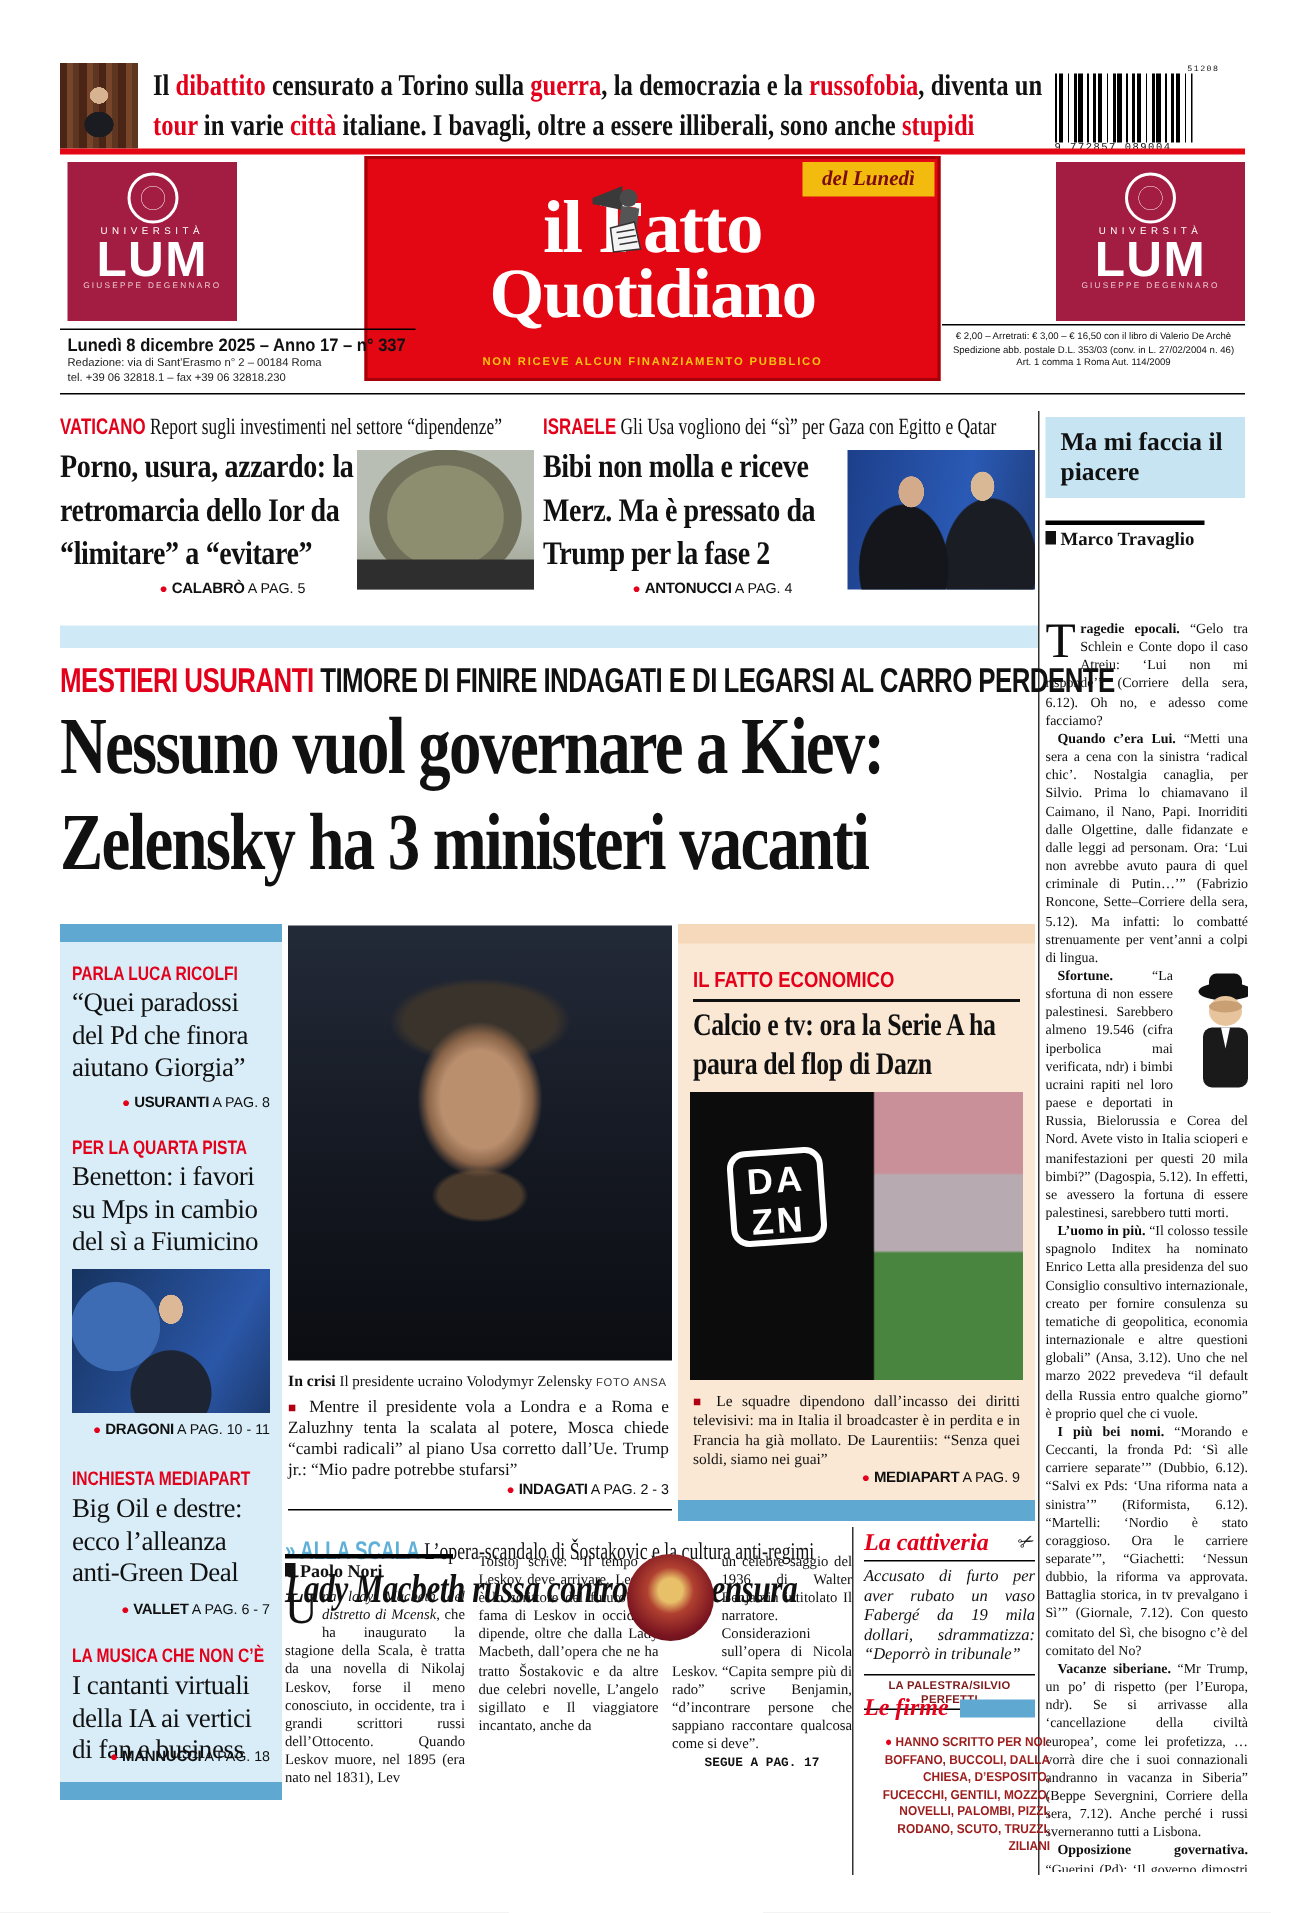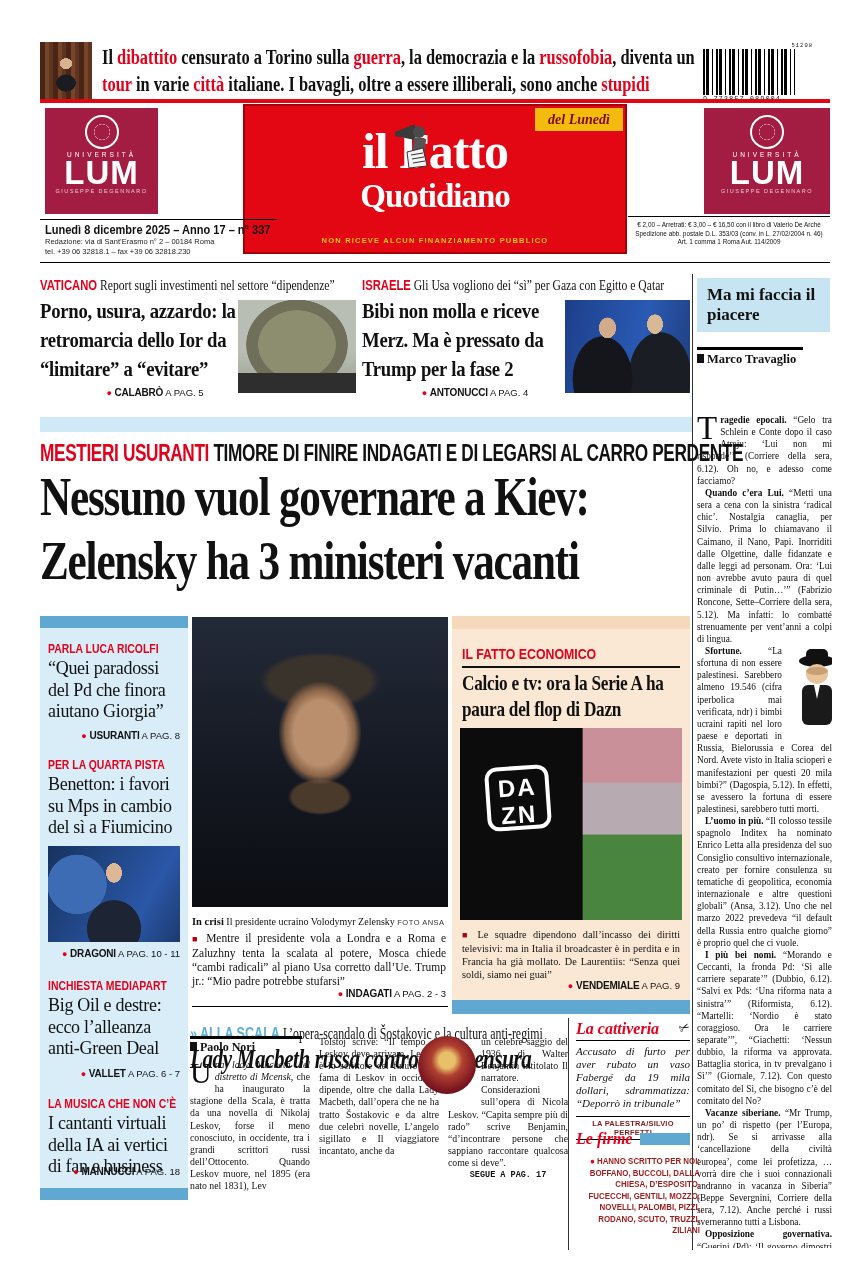--- a/index.html
+++ b/index.html
@@ -23,21 +23,21 @@
   .lum{background:#a31d42;color:#fff;text-align:center;}
   .lum-seal{width:30px;height:30px;border:2px solid #fff;border-radius:50%;margin:7px auto 2px;
             background:radial-gradient(circle,#a31d42 35%,rgba(255,255,255,.5) 36% 38%,#a31d42 39%);}
   .lum-univ{font-size:6.5px;letter-spacing:3px;}
   .lum-name{font-size:33px;font-weight:bold;line-height:30px;letter-spacing:1px;}
   .lum-sub{font-size:5.5px;letter-spacing:1.5px;color:#e9c8d2;}
   .masthead{background:#e30613;border:2px solid #a50008;box-sizing:border-box;}
   .mh-badge{position:absolute;top:2px;right:2px;width:88px;height:23px;background:#f2bb0d;
             color:#7a0b10;font-style:italic;font-weight:bold;font-size:14px;text-align:center;line-height:23px;}
   .mh-line1{font-weight:bold;color:#fff;font-size:50px;line-height:46px;letter-spacing:-1px;}
-  .mh-line2{font-weight:bold;color:#fff;font-size:33px;line-height:44px;letter-spacing:-1px;}
+  .mh-line2{font-weight:bold;color:#fff;font-size:47px;line-height:44px;letter-spacing:-1px;}
   .mh-tag{font-size:7.5px;font-weight:bold;color:#f6c40e;letter-spacing:1.2px;}
   .dl-date{font-weight:bold;font-size:12px;width:250px;transform:scaleX(.92);white-space:nowrap;}
   .dl-small{font-size:7.5px;line-height:9.5px;color:#222;}
   .price{font-size:6.4px;line-height:8.6px;color:#111;text-align:center;}
   .hairline{background:#000;}
   
   .st-kicker{font-size:15px;white-space:nowrap;transform:scaleX(.75);}
   .st-kicker .lab{font-family:"Liberation Sans",sans-serif;font-weight:bold;color:#e3001b;}
   .st-kicker .rest{font-size:15.5px;}
   .st-head{font-weight:bold;font-size:22px;line-height:29px;width:252px;transform:scaleX(.85);letter-spacing:-.3px;}
@@ -286,21 +286,21 @@
   <div class="abs ph ph-dazn" style="left:460px;top:728px;width:222px;height:192px;">
     <div class="dazn-logo">
       <div>DA</div>
       <div>ZN</div>
     </div>
   </div>
   <div class="abs econ-sum" style="left:462px;top:928px;width:218px;">
     <span class="sq">■</span><span> Le squadre dipendono dall’incasso dei diritti televisivi: ma in Italia il broadcaster è in perdita e in Francia ha già mollato. De Laurentiis: “Senza quei soldi, siamo nei guai”</span>
   </div>
   <div class="abs byline" style="left:462px;top:980px;width:218px;text-align:right;">
-    <span class="dot">●</span> <b>VENDEMIALE</b><span> A PAG. 9</span>
+    <span class="dot">●</span> <b>MEDIAPART</b><span> A PAG. 9</span>
   </div>
   <div class="abs bluebar" style="left:452px;top:1000px;width:238px;height:14px;"></div>
 
   <div class="abs scala-kicker" style="left:190px;top:1024px;">
     <span class="blue">» </span><span class="blue">ALLA SCALA</span><span> L’opera-scandalo di Šostakovic e la cultura anti-regimi</span>
   </div>
   <div class="abs scala-head" style="left:190px;top:1044px;">Lady Macbeth russa contro ogni censura</div>
   <div class="abs scala-cols" style="left:190px;top:1036px;">
     <div class="scala-col">
       <div class="scala-author"><span class="author-ico"></span><span>Paolo Nori</span></div>

